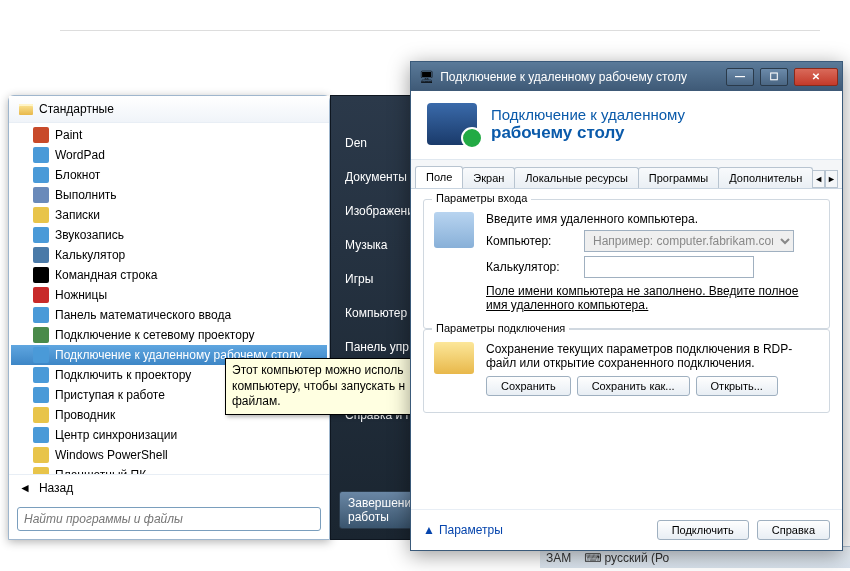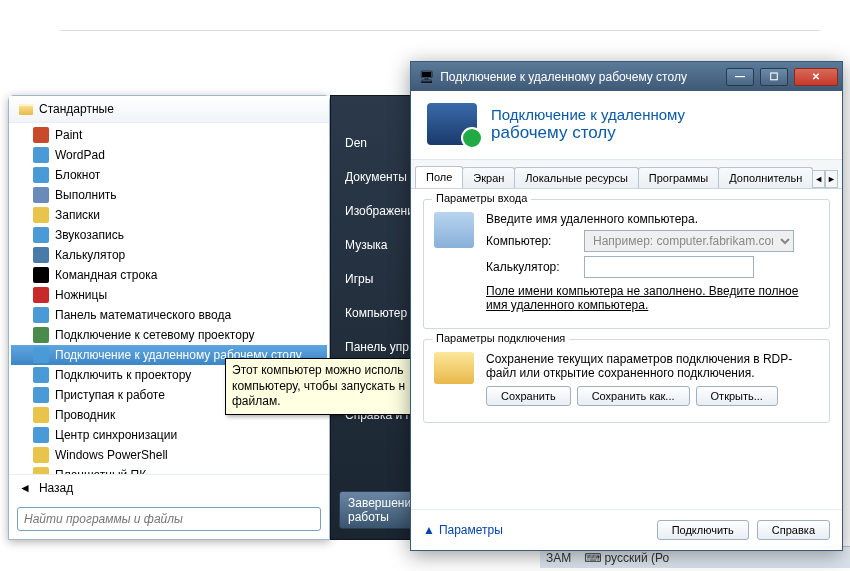--- a/index.html
+++ b/index.html
@@ -28,26 +28,26 @@
 
 .rdp { position: absolute; left: 410px; top: 61px; width: 433px; height: 490px; border: 1px solid #3a5a7a; box-shadow: 0 4px 20px rgba(0,0,0,.4); background: #fff; display: flex; flex-direction: column; z-index: 10; }
 .rdp-title { height: 29px; background: linear-gradient(#5a7a99,#3e5976); display: flex; align-items: center; padding: 0 4px 0 8px; gap: 6px; }
 .rdp-title-txt { color: #fff; flex: 1; font-size: 12px; }
 .win-btn { width: 28px; height: 18px; background: linear-gradient(#6b8aaa,#4a6683); border: 1px solid #2a3a4a; border-radius: 2px; color: #fff; display: flex; align-items: center; justify-content: center; cursor: pointer; font-size: 10px; font-weight: bold; }
 .win-btn.close { width: 44px; background: linear-gradient(#d96a5a,#c43a2a); border-color: #8a2a1a; }
 .rdp-banner { background: #fff; padding: 12px 16px 14px; display: flex; align-items: center; gap: 14px; border-bottom: 1px solid #e0e8f0; }
 .rdp-icon { width: 50px; height: 42px; background: linear-gradient(#3a6aaa,#1a3a6a); border-radius: 4px; position: relative; }
 .rdp-icon::after { content:""; position:absolute; right:-6px; bottom:-4px; width:18px; height:18px; background:#22aa44; border-radius:50%; border:2px solid #fff; }
 .rdp-banner-txt .l1 { color: #0a5aaa; font-size: 15px; }
-.rdp-banner-txt .l2 { color: #0a5aaa; font-size: 17px; font-weight: normal; }
+.rdp-banner-txt .l2 { color: #0a5aaa; font-size: 17px; font-weight: bold; }
 .rdp-tabs { display: flex; background: #f4f6f8; border-bottom: 1px solid #c8d4e0; padding: 6px 4px 0; align-items: flex-end; }
 .tab { padding: 4px 10px; border: 1px solid #b8c4d0; border-bottom: none; background: linear-gradient(#f8fafc,#eaeff4); margin-right: -1px; cursor: pointer; border-radius: 3px 3px 0 0; font-size: 11px; white-space: nowrap; }
 .tab.active { background: #fff; position: relative; z-index: 1; padding-bottom: 5px; }
 .tab-nav { width: 14px; height: 18px; display:flex; align-items:center; justify-content:center; border:1px solid #b8c4d0; background:#f4f6f8; cursor:pointer; font-size:9px; }
-.rdp-body { flex: 1; background: #fff; padding: 10px 12px; display: flex; flex-direction: column; gap: 10px; }
+.rdp-body { flex: 1; background: #fff; padding: 10px 12px; display: flex; flex-direction: column; }
 .groupbox { border: 1px solid #d0d8e0; border-radius: 3px; padding: 12px 10px 10px; position: relative; }
 .groupbox > .legend { position: absolute; top: -8px; left: 8px; background: #fff; padding: 0 4px; font-size: 11px; }
 .gb-row { display: flex; align-items: flex-start; gap: 12px; margin-bottom: 6px; }
 .pc-icon { width: 40px; height: 36px; background: linear-gradient(#b8d4f0,#88b0d8); border-radius: 3px; flex-shrink:0; }
 .fld-icon { width: 40px; height: 32px; background: linear-gradient(#fce79a,#e8b84a); border-radius: 3px; flex-shrink:0; }
 .form-line { display: flex; align-items: center; gap: 8px; margin: 4px 0; }
 .form-line label { width: 90px; }
 select.combo, input.txt { border: 1px solid #a0b0c0; padding: 2px 4px; height: 22px; }
 select.combo { width: 210px; color: #888; }
 input.txt { width: 170px; }

